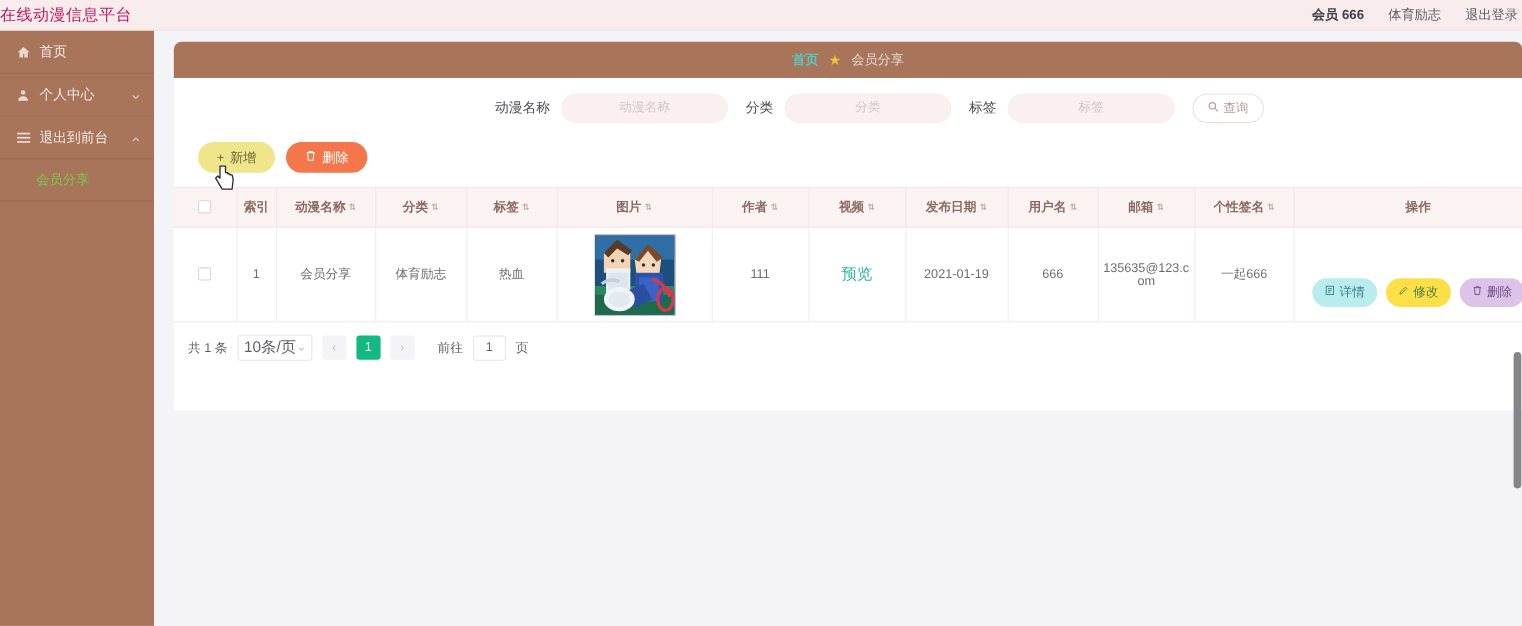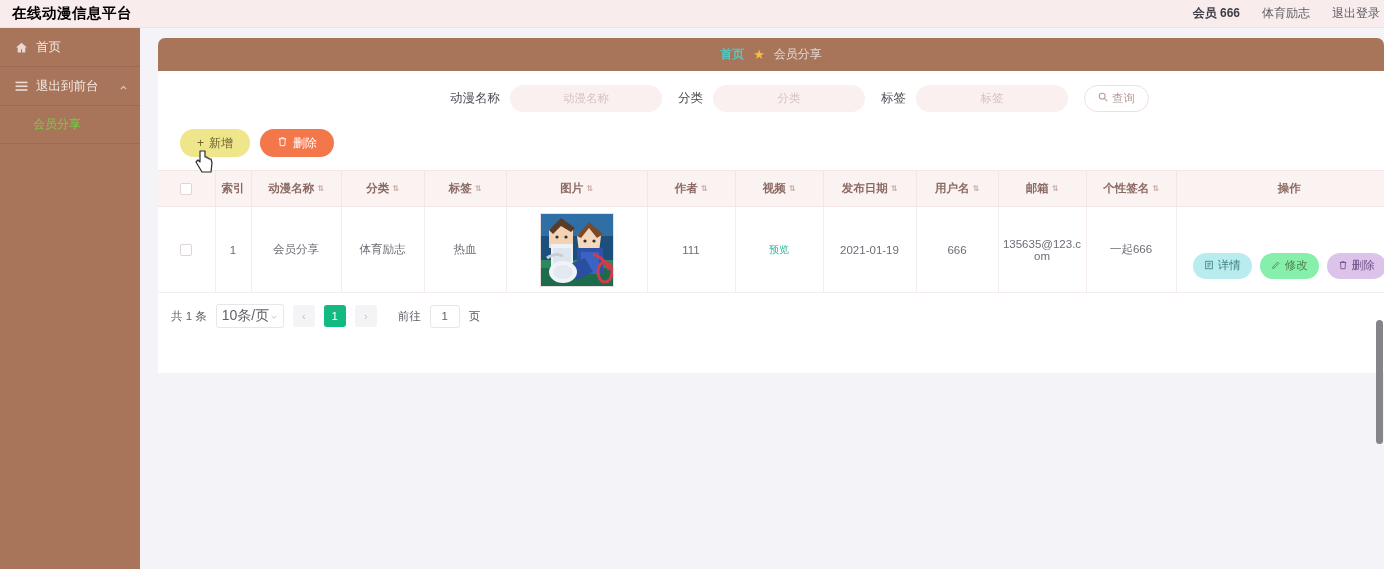--- a/index.html
+++ b/index.html
@@ -12,22 +12,21 @@
   .app { position: relative; width: 1384px; height: 569px; }
 
   
   .topbar {
     position: absolute; top: 0; left: 0; width: 1384px; height: 28px;
     background: #f9ecec;
     display: flex; align-items: center;
     border-bottom: 1px solid #efe0e0;
   }
   .brand {
-    margin-left: 12px;
-    font-size: 14.5px; font-weight: bold; color: #000000;
+    font-size: 14.5px; font-weight: normal; color: #be185d;
     letter-spacing: .5px;
   }
   .topbar-right {
     margin-left: auto; display: flex; align-items: center; gap: 22px;
     padding-right: 4px; font-size: 12px; color: #5c5c66;
   }
   .topbar-right .user { font-weight: bold; color: #3d3d46; }
   .topbar-right a { color: #5c5c66; text-decoration: none; white-space: nowrap; }
 
   
@@ -151,29 +150,29 @@
   .cb {
     width: 12px; height: 12px; display: inline-block;
     border: 1px solid #e3d3d3; border-radius: 2px; background: #fff;
     cursor: pointer; vertical-align: middle;
   }
   .thumb {
     width: 74px; height: 74px; display: block; margin: 0 auto;
     border: 1px solid #e8e0e0; overflow: hidden;
     background: #1b3d6e;
   }
-  .vlink { color: #2fb49a; font-size: 10px; cursor: pointer; text-decoration: none; }
+  .vlink { color: #2fb49a; font-size: 14px; cursor: pointer; text-decoration: none; }
   .opbtns { display: flex; gap: 8px; justify-content: center; align-items: center; }
   .opbtn {
     height: 26px; padding: 0 11px; border: none; border-radius: 13px;
     font-size: 11.5px; display: inline-flex; align-items: center; gap: 4px;
     cursor: pointer; font-family: inherit; margin-top: 32px;
   }
   .op-detail { background: #b8ecee; color: #3c7f82; }
-  .op-edit { background: #86efac; color: #52804a; }
+  .op-edit { background: #fde047; color: #52804a; }
   .op-delete { background: #dcc3ea; color: #6f4e84; }
 
   
   .pager {
     display: flex; align-items: center; gap: 9px;
     padding: 11px 0 0 13px; font-size: 11.5px; color: #5f5f69;
   }
   .pg-select {
     width: 68px; height: 24px; border: 1px solid #e6e6ec; border-radius: 3px;
     background: #fff; font-size: 14px; color: #5f5f69;
@@ -229,20 +228,34 @@
 
     <div class="menu-item">
       <span class="mi-icon">
         <svg width="13" height="13" viewBox="0 0 24 24" fill="currentColor">
             <path d="M12 3 2 12h3v9h6v-6h2v6h6v-9h3z"></path>
           </svg>
       </span>
       <span>首页</span>
     </div>
 
+    <div class="menu-item">
+      <span class="mi-icon">
+        <svg width="12" height="13" viewBox="0 0 24 24" fill="currentColor">
+            <circle cx="12" cy="7" r="4"></circle>
+            <path d="M3 22c0-5 4-8 9-8s9 3 9 8z"></path>
+          </svg>
+      </span>
+      <span>个人中心</span>
+      <span class="chev">
+        <svg width="9" height="9" viewBox="0 0 24 24" fill="none" stroke="currentColor" stroke-width="3">
+            <path d="M5 9l7 7 7-7"></path>
+          </svg>
+      </span>
+    </div>
 
     <div class="menu-item menu-group-open">
       <span class="mi-icon">
         <svg width="13" height="11" viewBox="0 0 24 20" fill="currentColor">
             <rect x="1" y="1" width="22" height="3"></rect>
             <rect x="1" y="8" width="22" height="3"></rect>
             <rect x="1" y="15" width="22" height="3"></rect>
           </svg>
       </span>
       <span>退出到前台</span>

